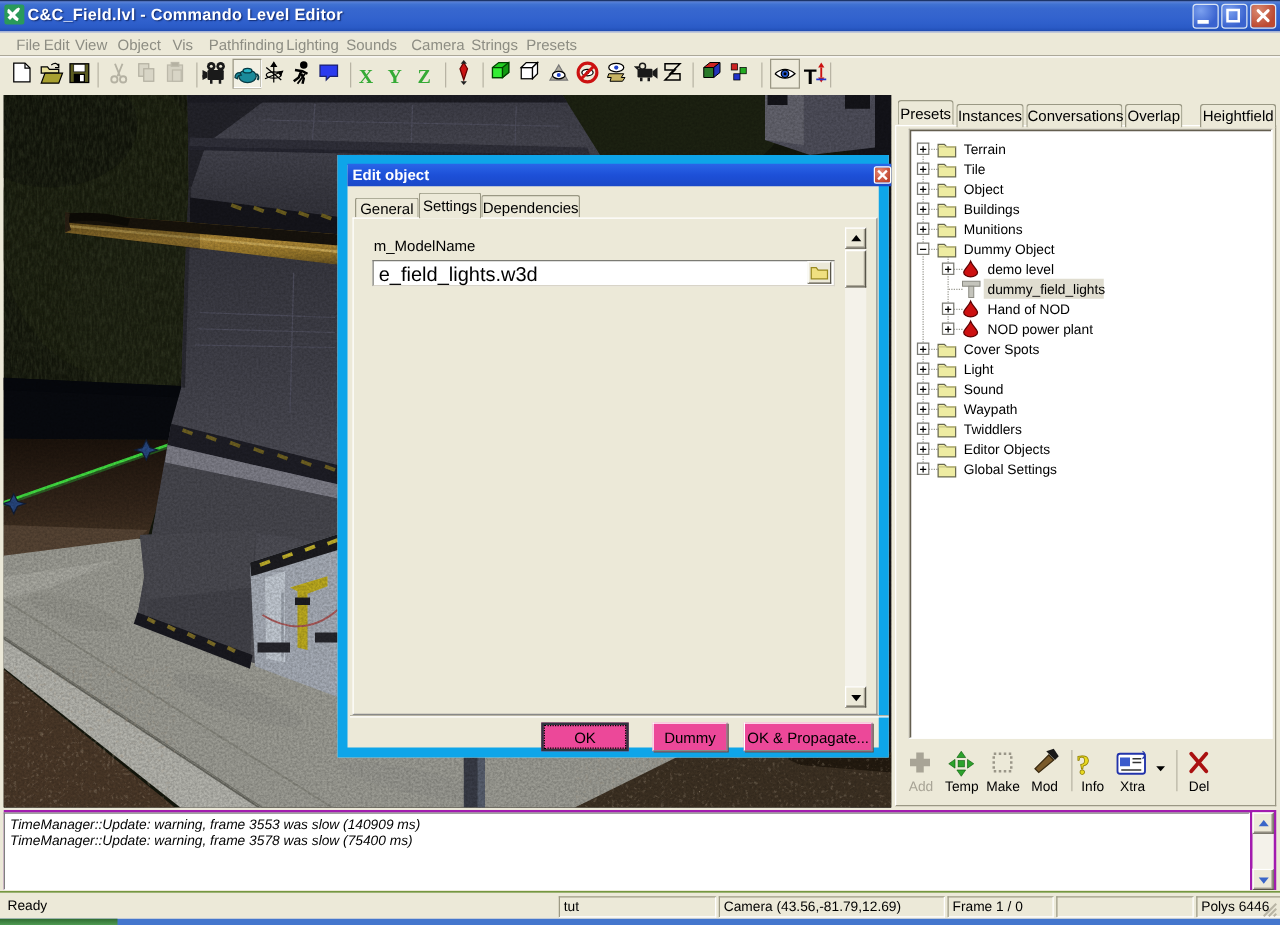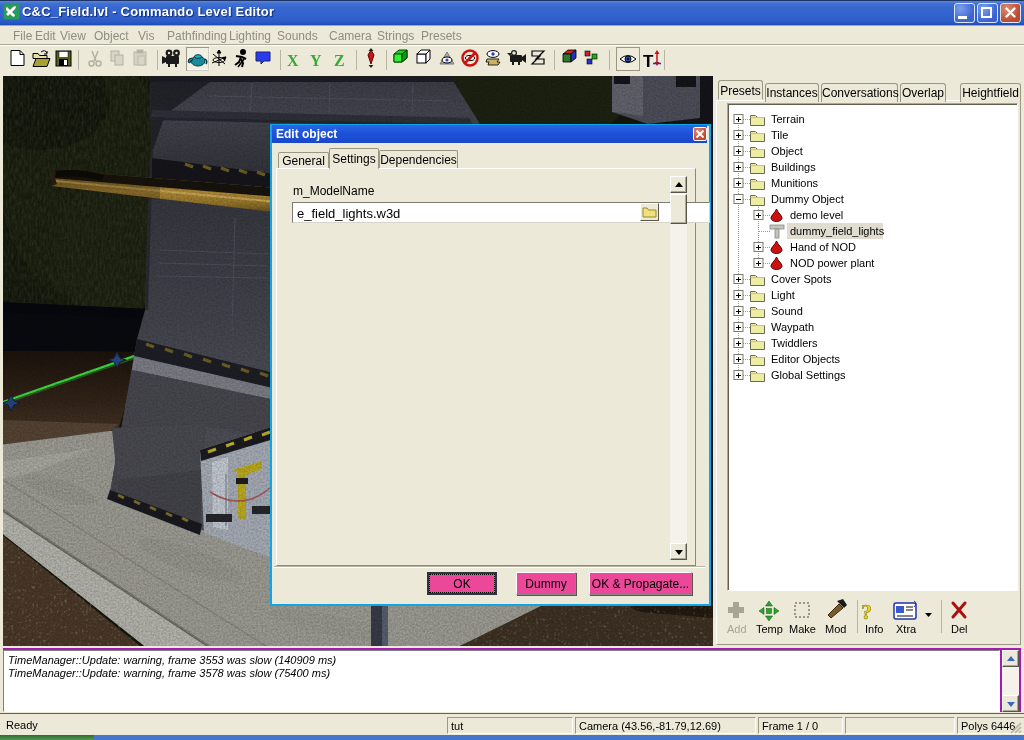--- a/index.html
+++ b/index.html
@@ -38,27 +38,27 @@
 #logarea { left:3px; top:648px; width:1018px; height:64px; background:#a21caf;font-style:italic; }
 #logbox { position:absolute; left:0; top:2px; width:997px; height:62px; background:#fff; border-top:1px solid #808080; border-left:1px solid #808080; border-right:1px solid #fff; border-bottom:1px solid #fff; }
 #logbox div { font-size:11px; color:#000; padding-left:4px; line-height:13px; }
 
 #statusbar { left:0; top:713px; width:1024px; height:22px; background:#ece9d8; border-top:1px solid #4d7c0f; font-size:11px; }
 .sbox { position:absolute; top:3px; height:17px; border-top:1px solid #9d9a84; border-left:1px solid #9d9a84; border-right:1px solid #fff; border-bottom:1px solid #fff; padding:2px 0 0 3px;margin-left:20px; }
 #bottomstrip { left:0; top:735px; width:1024px; height:5px; background:#4476cd; }
 #bottomgreen { left:0; top:735px; width:94px; height:5px; background:linear-gradient(180deg,#2e6b30,#4f9a52); }
 
 
-#dialog { left:270px; top:124px; width:441px; height:482px; background:#ece9d8; border:2px solid #0ea5e9; }
+#dialog { left:270px; top:124px; width:441px; height:482px; background:#ece9d8; border:8px solid #0ea5e9; }
 #dtitle { position:absolute; left:0px; top:-1px; width:435px; height:18px; background:linear-gradient(180deg,#2a66e8 0%,#1d50d8 50%,#1a48c8 100%); }
 #dtitle span { position:absolute; left:4px; top:2px; color:#fff; font-weight:bold; font-size:12px; }
 #dclose { position:absolute; left:421px; top:1px; width:14px; height:14px; border-radius:2px; background:radial-gradient(circle at 35% 30%,#e68a76,#c0452e 75%); border:1px solid #fff; color:#fff; font-size:11px; font-weight:bold; text-align:center; line-height:12px; }
 .dtab { position:absolute; background:#ece9d8; border:1px solid #9a9884; border-bottom:none; border-radius:2px 2px 0 0; font-size:12px; text-align:center; }
 #dpage { position:absolute; left:4px; top:42px; width:420px; height:398px; background:#ece9d8; border-top:1px solid #fff; border-left:1px solid #fff; border-right:1px solid #888; border-bottom:1px solid #888; }
-#dfield { position:absolute; left:15px; top:33px; width:418px; height:21px; background:#fff; border-top:1px solid #7b7b74; border-left:1px solid #7b7b74; border-right:1px solid #d8d4c8; border-bottom:1px solid #d8d4c8; font-size:13px; padding:3px 0 0 4px; }
+#dfield { position:absolute; left:15px; top:33px; width:370px; height:21px; background:#fff; border-top:1px solid #7b7b74; border-left:1px solid #7b7b74; border-right:1px solid #d8d4c8; border-bottom:1px solid #d8d4c8; font-size:16px; padding:3px 0 0 4px; }
 .dbtn { position:absolute; top:446px; height:23px; background:#ec4899; border:1px solid #888; border-top-color:#fff; border-left-color:#fff; box-shadow:1px 1px 0 #58554a; font-size:12px; text-align:center; padding-top:4px; }
 
 #dscroll { position:absolute; left:393px; top:7px; width:17px; height:384px; background:#f4f2ea; }
 .sbtn { position:absolute; left:0; width:17px; height:17px; background:#ece9d8; border:1px solid #fff; border-right-color:#58554a; border-bottom-color:#58554a; box-shadow:inset -1px -1px 0 #aca899; }
 .arrow { width:0; height:0; position:absolute; }
 </style>
 </head>
 <body>
 <div class="abs" id="titlebar">
     <div style="position:absolute;left:0;top:0;width:1024px;height:1px;background:#1c3468;"></div>

